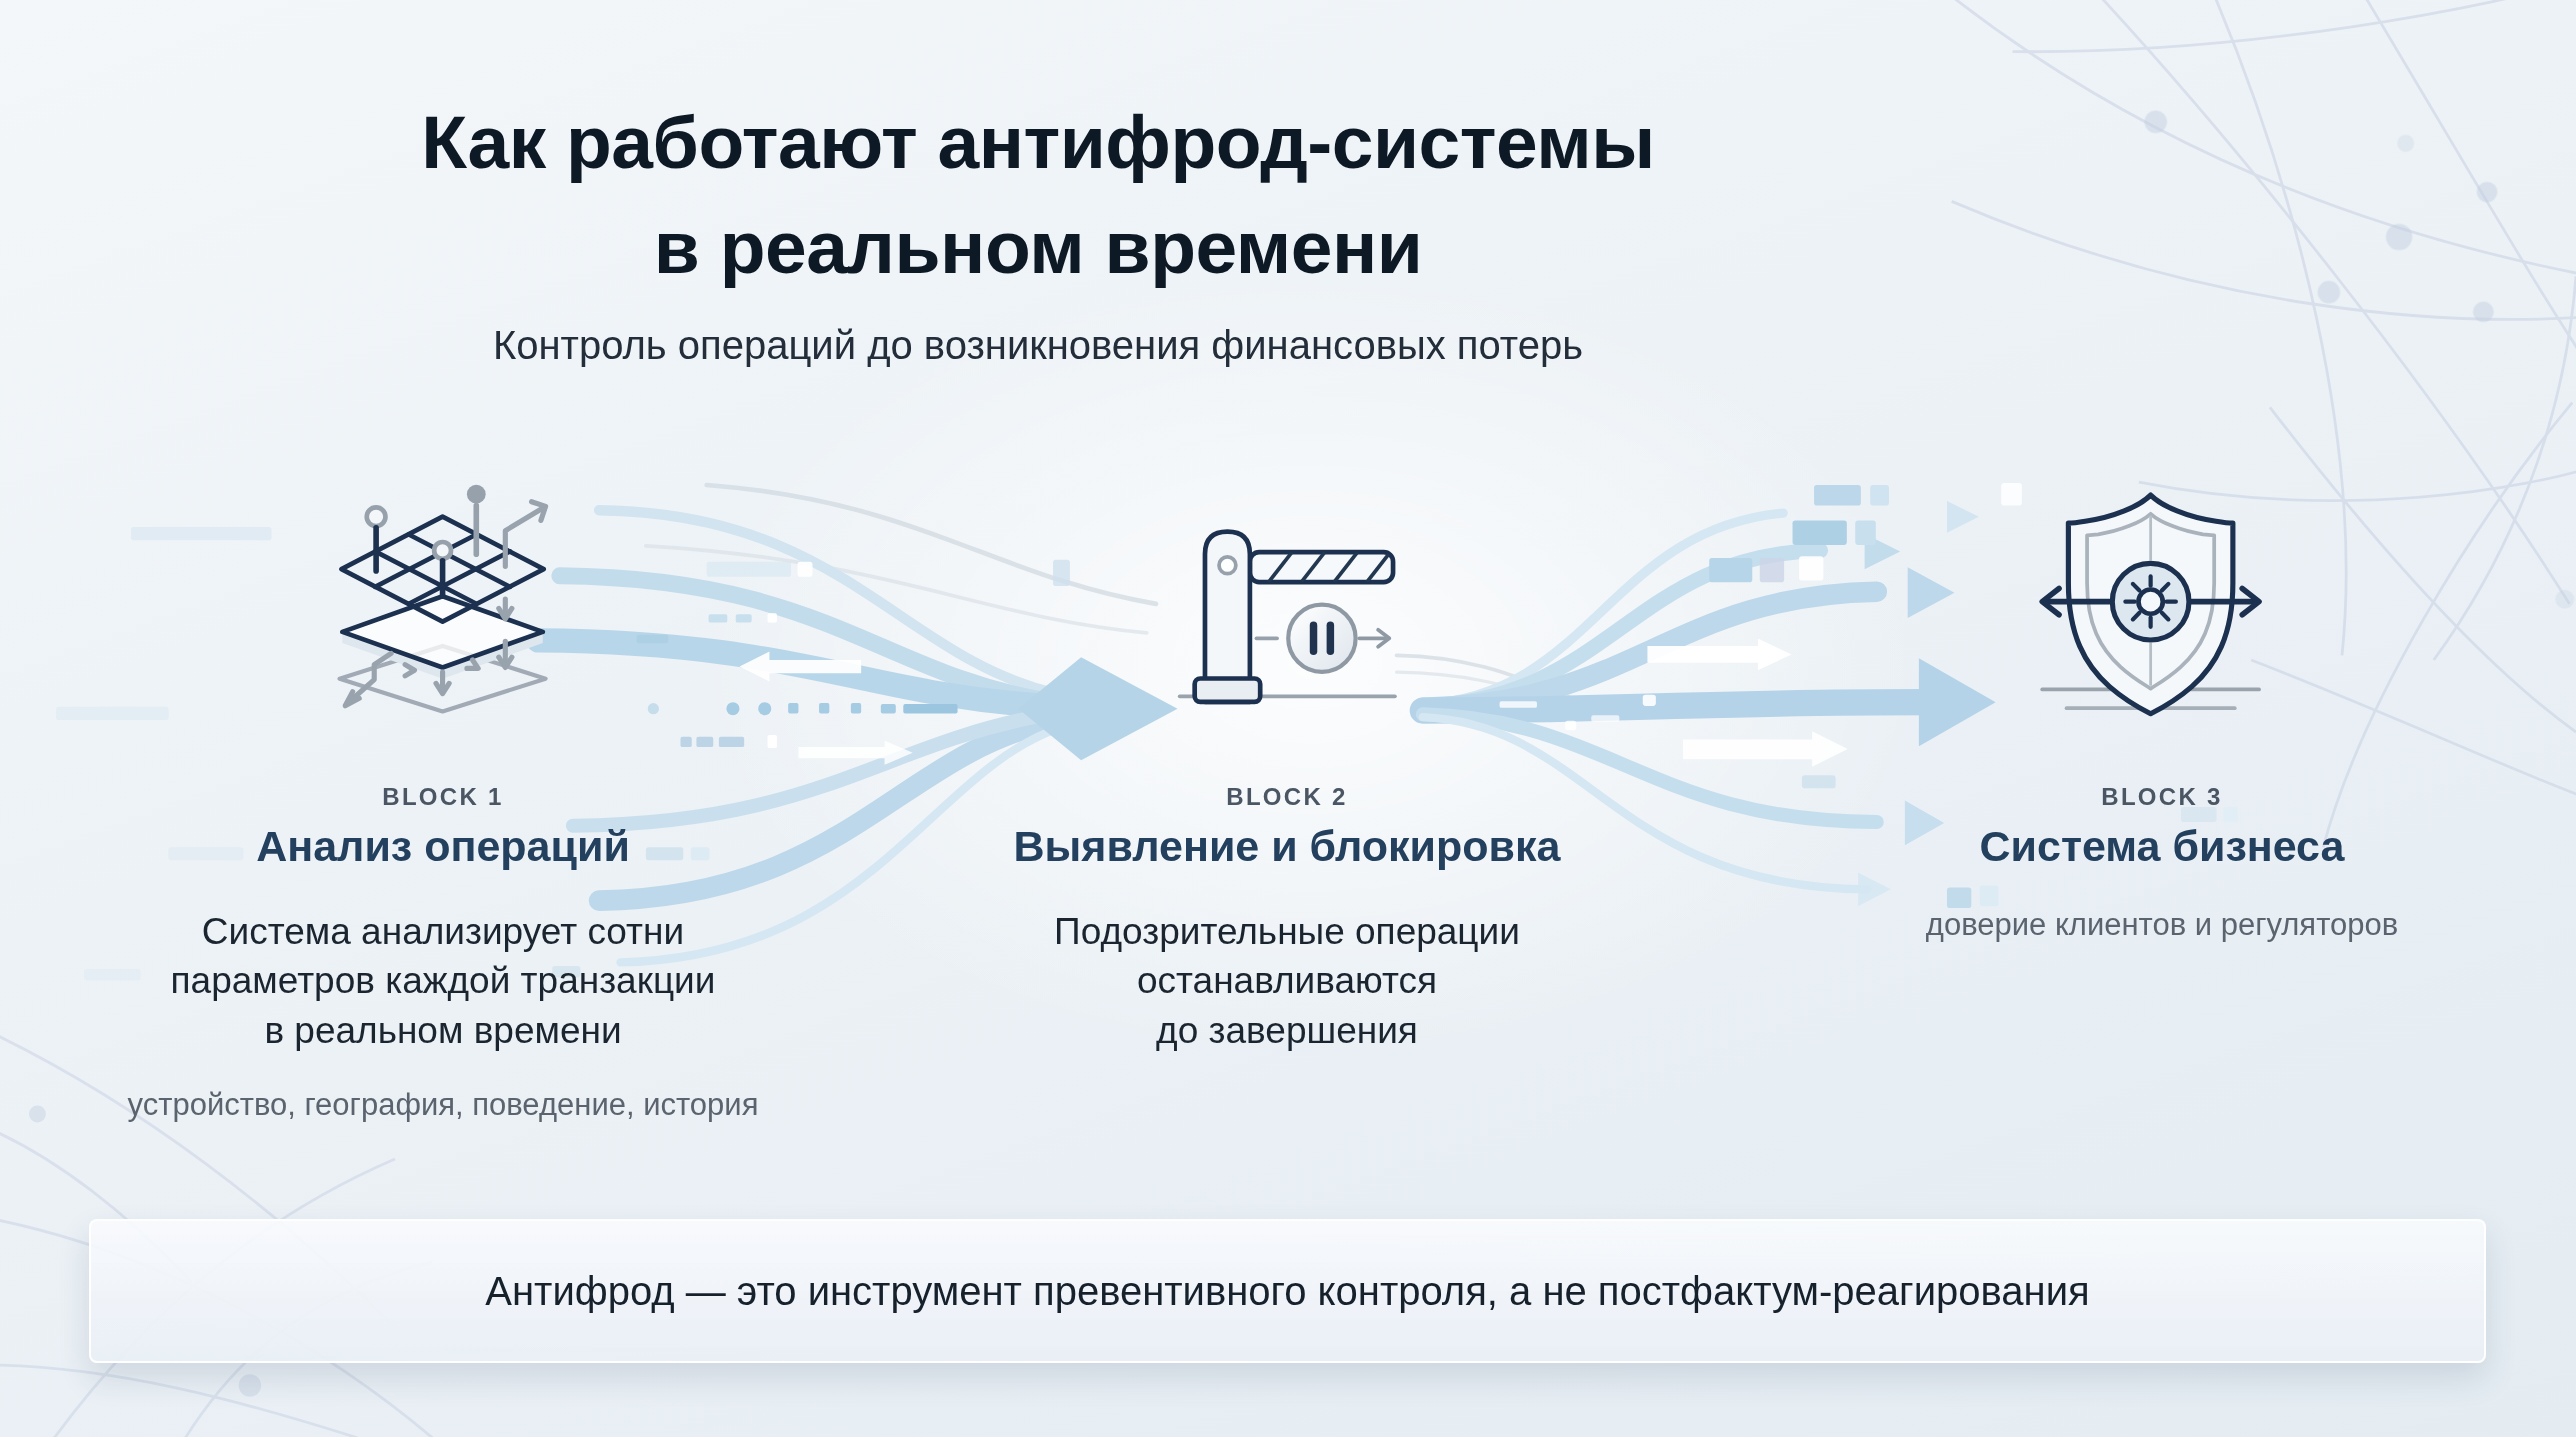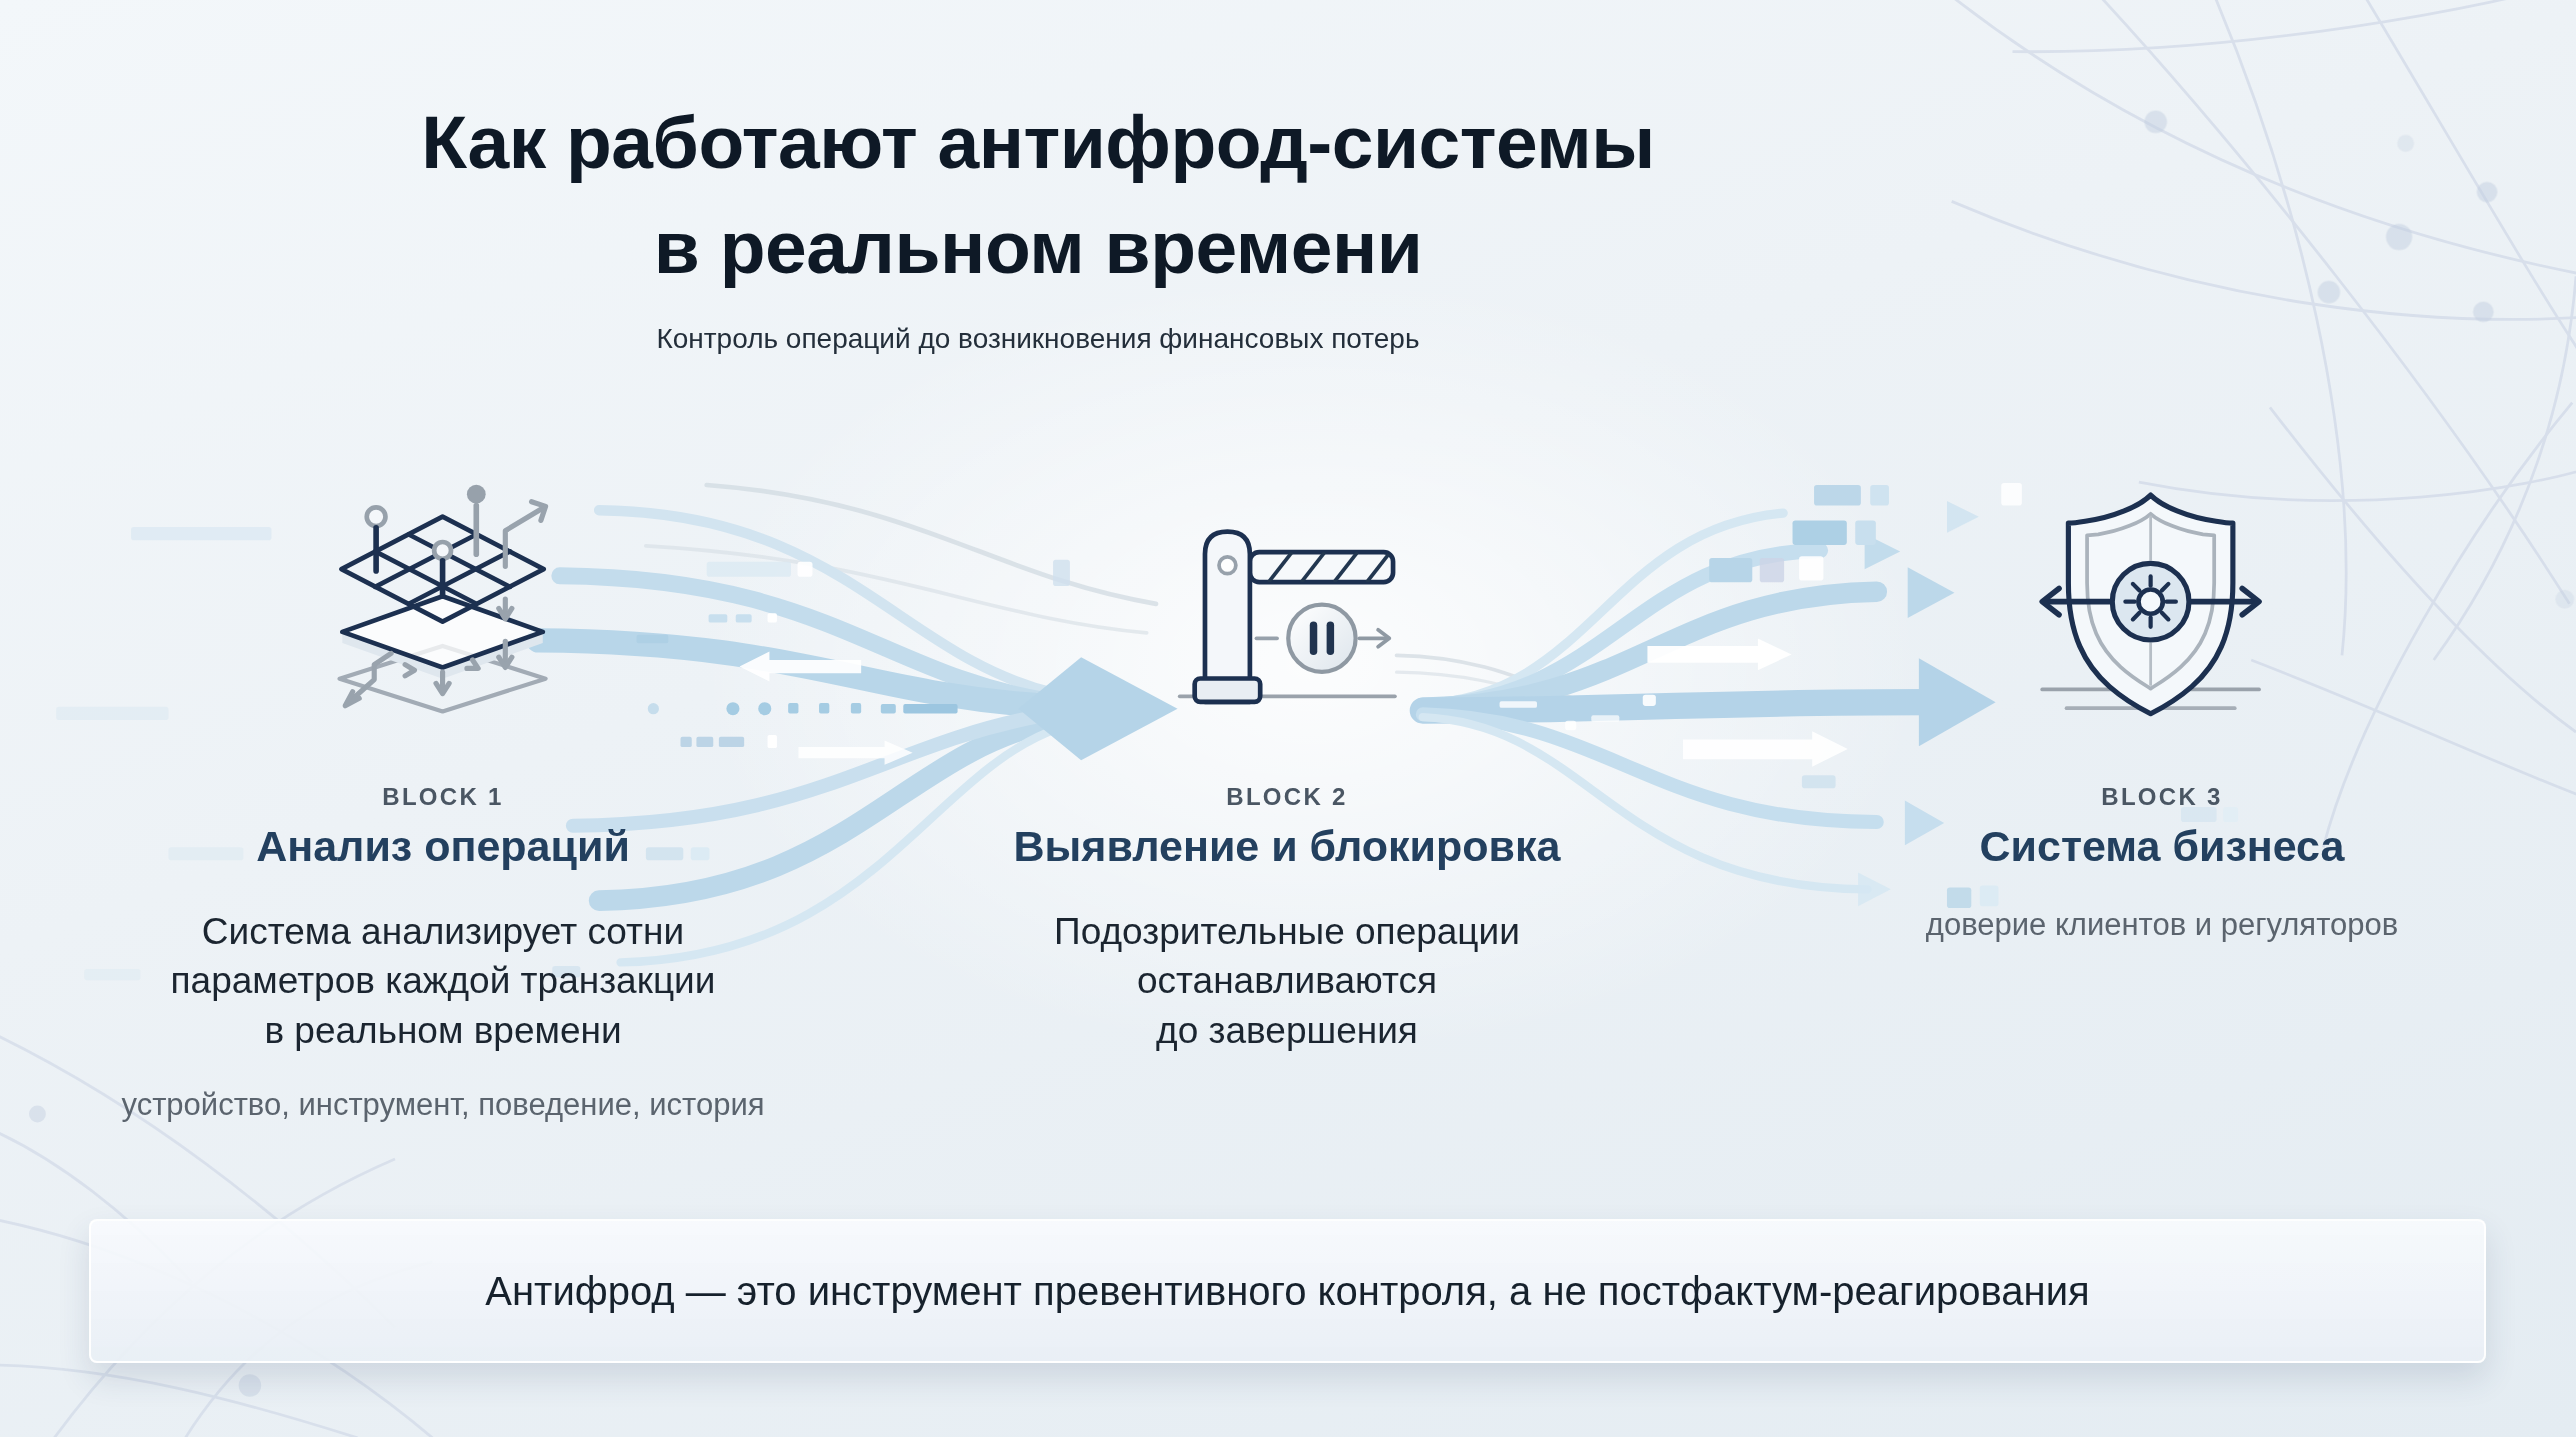--- a/index.html
+++ b/index.html
@@ -12,21 +12,21 @@
   .icon-svg{position:absolute;}
   #icon-layers{left:318px;top:468px;}
   #icon-barrier{left:1161px;top:510px;}
   #icon-shield{left:2031px;top:482px;}
 
   .header{position:absolute;left:0;top:90px;width:2076px;text-align:center;}
   .title{
     margin:0;font-size:75px;line-height:1.4;font-weight:700;color:#0e1926;
     letter-spacing:-0.5px;white-space:pre-line;
   }
-  .subtitle{margin:22.5px 0 0 0;font-size:28px;font-weight:400;color:#232e3a;}
+  .subtitle{margin:22.5px 0 0 0;font-size:40px;font-weight:400;color:#232e3a;}
 
   .block{position:absolute;top:783px;width:768px;text-align:center;}
   #block-1{left:59px;}
   #block-2{left:903px;}
   #block-3{left:1778px;}
   .block-label{
     margin:0 0 11.2px 0;font-size:24px;font-weight:700;letter-spacing:2.3px;color:#4a5663;
   }
   .block-title{margin:0 0 36px 0;font-size:43px;font-weight:700;color:#23405f;}
   .block-body{
@@ -290,21 +290,21 @@
         <line x1="116" y1="140" x2="109" y2="147"></line>
     </g>
   </svg>
 
   <section class="block" id="block-1">
     <p class="block-label">BLOCK 1</p>
     <h2 class="block-title">Анализ операций</h2>
     <p class="block-body">Система анализирует сотни
 параметров каждой транзакции
 в реальном времени</p>
-    <p class="block-note">устройство, инструмент, поведение, история</p>
+    <p class="block-note">устройство, география, поведение, история</p>
   </section>
 
   <section class="block" id="block-2">
     <p class="block-label">BLOCK 2</p>
     <h2 class="block-title">Выявление и блокировка</h2>
     <p class="block-body">Подозрительные операции
 останавливаются
 до завершения</p>
   </section>
 

